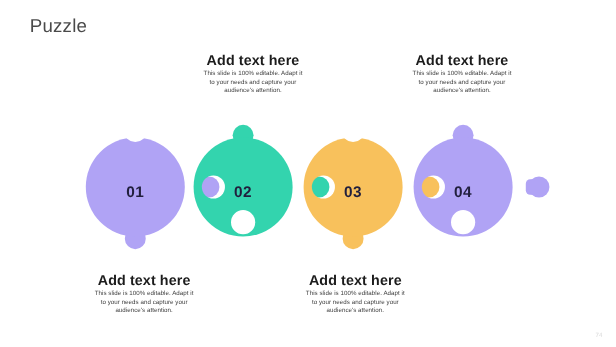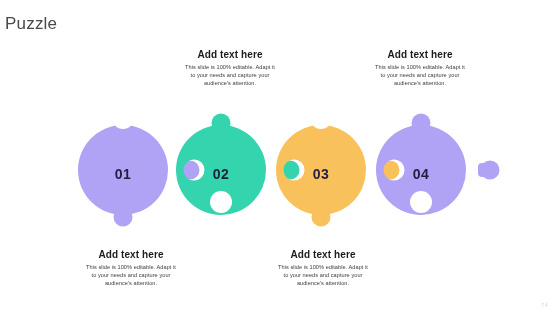--- a/index.html
+++ b/index.html
@@ -14,42 +14,42 @@
     overflow: hidden;
     position: relative;
   }
   .slide {
     position: absolute;
     inset: 0;
     background: #ffffff;
   }
   .page-title {
     position: absolute;
-    left: 5px;
+    left: 27px;
     top: 13px;
     font-size: 17px;
     font-weight: 400;
     color: #4a4a4a;
     letter-spacing: 0.2px;
     line-height: 22px;
   }
   .puzzle-stage {
     position: absolute;
     left: 0;
     top: 0;
     width: 560px;
     height: 315px;
   }
   .caption {
     position: absolute;
     width: 150px;
     text-align: center;
   }
   .caption-title {
-    font-size: 10px;
+    font-size: 13px;
     font-weight: 700;
     color: #1c1c1c;
     margin: 0 0 3px 0;
     line-height: 10px;
     letter-spacing: 0.1px;
   }
   .caption-body {
     font-size: 5.6px;
     font-weight: 400;
     color: #3d3d3d;

